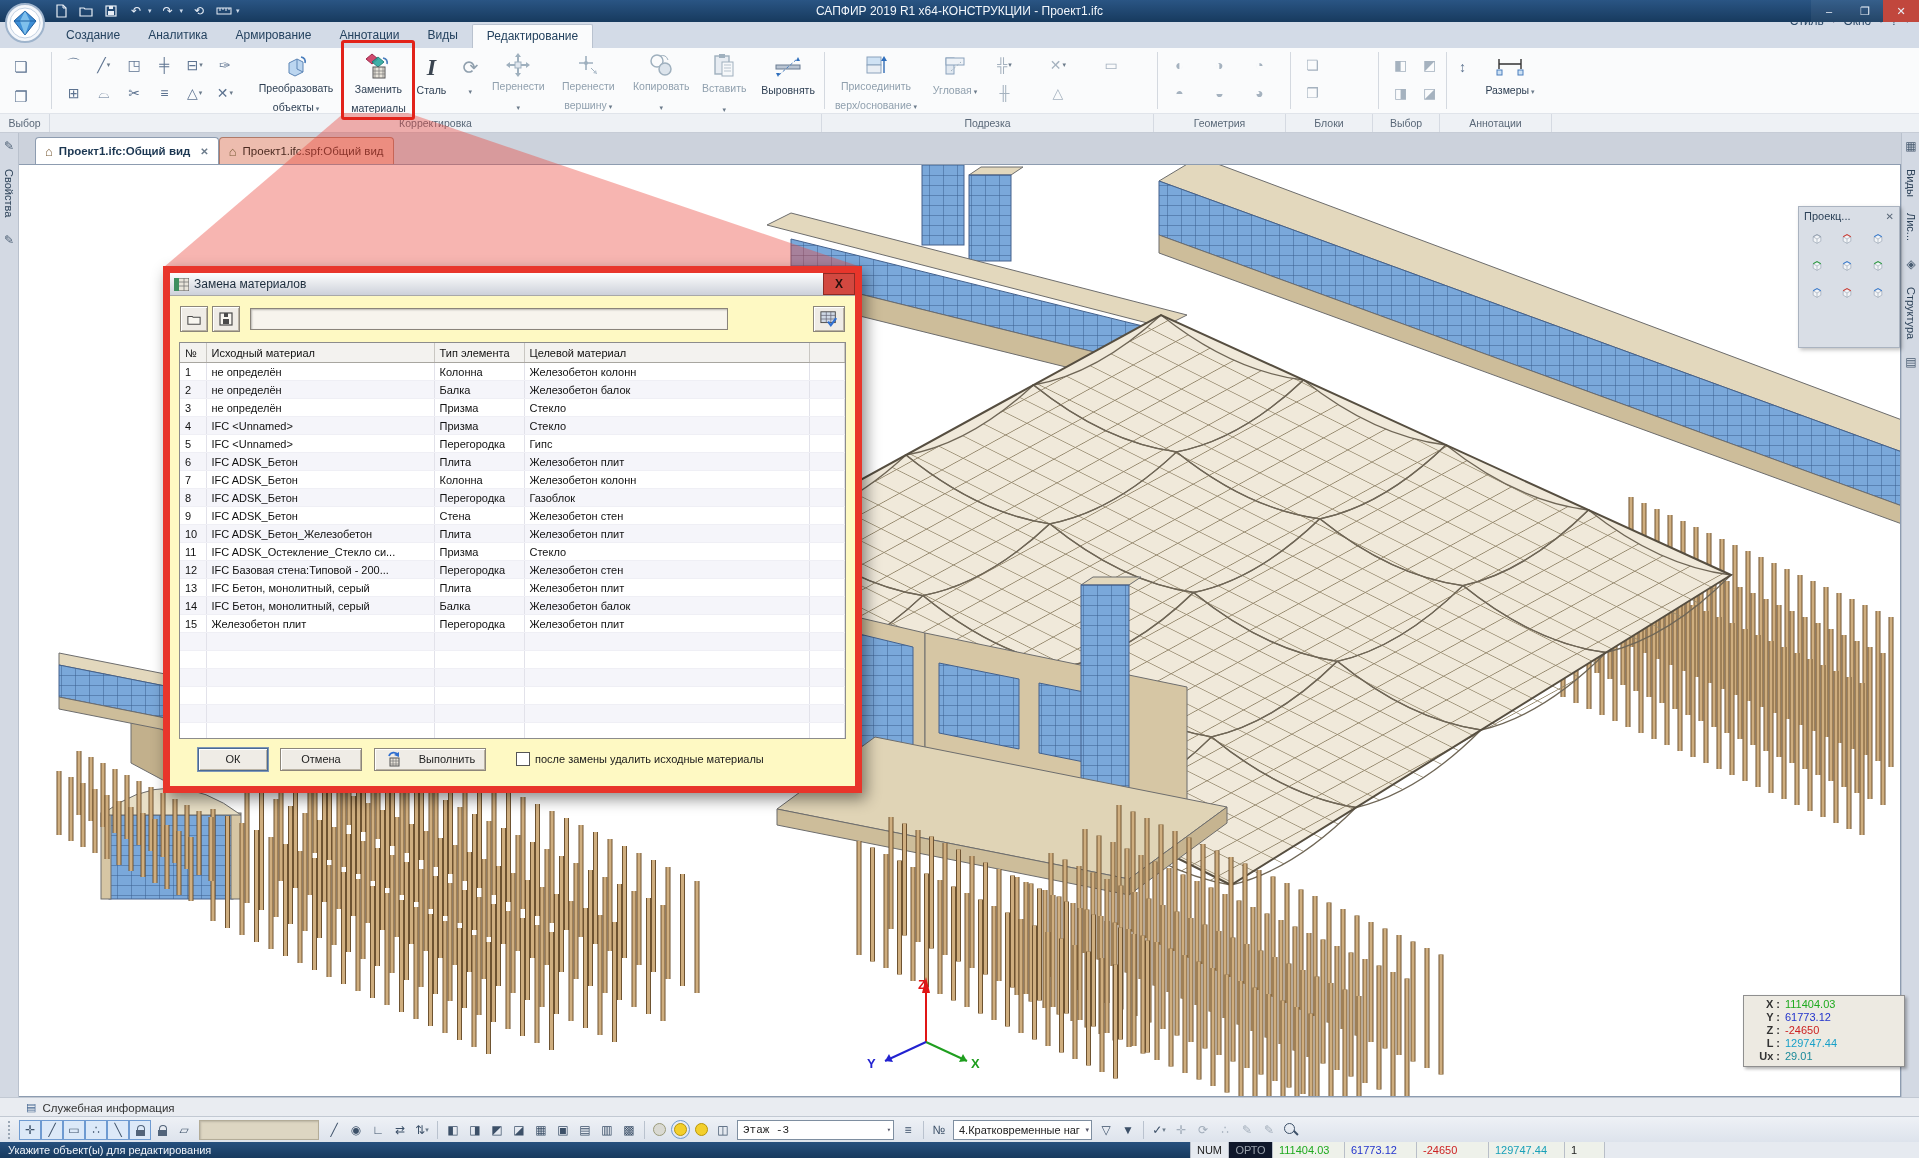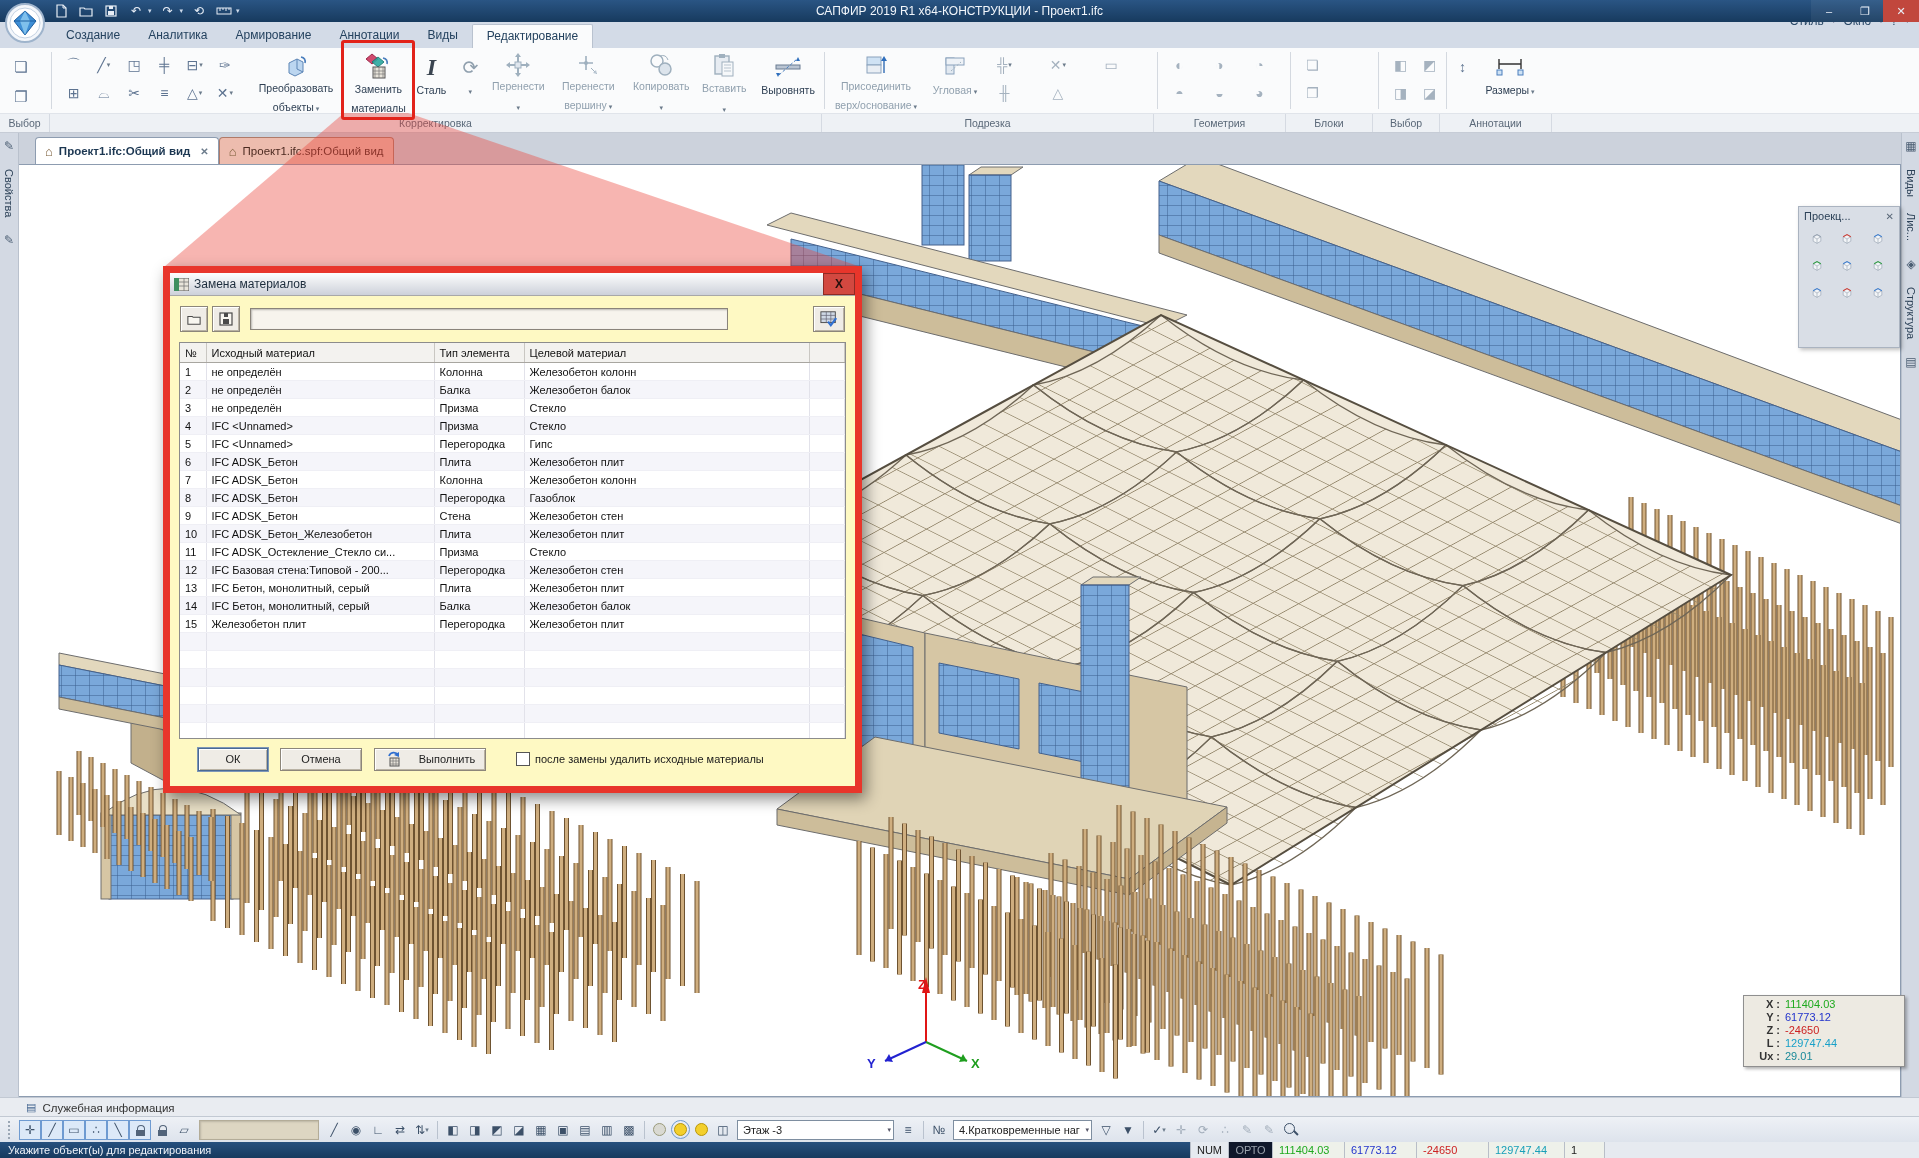--- a/index.html
+++ b/index.html
@@ -968,21 +968,21 @@
     <button class="tbtn">▦</button>
     <button class="tbtn">▣</button>
     <button class="tbtn">▤</button>
     <button class="tbtn">▥</button>
     <button class="tbtn">▩</button>
     <span class="tsep"></span>
     <span class="bulb"></span>
     <span class="bulb on hl"></span>
     <span class="bulb on"></span>
     <button class="tbtn">◫</button>
-    <div class="combo" style="width: 148px;">
+    <div class="combo" style="width: 148px; font-family: Liberation Mono, monospace;">
       <span>Этаж -3</span>
       <span class="ccaret">▾</span>
     </div>
     <button class="tbtn">≡</button>
     <span class="tsep"></span>
     <button class="tbtn">№</button>
     <div class="combo" style="width: 130px;">
       <span>4.Кратковременные наг</span>
       <span class="ccaret">▾</span>
     </div>

